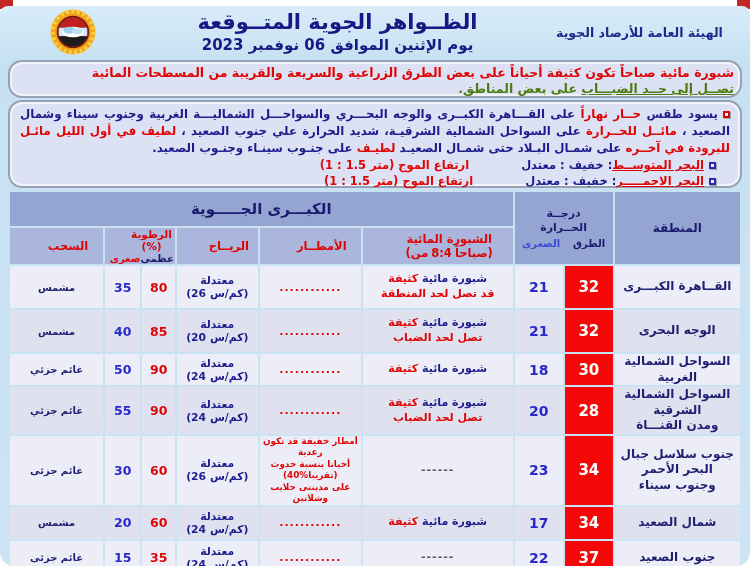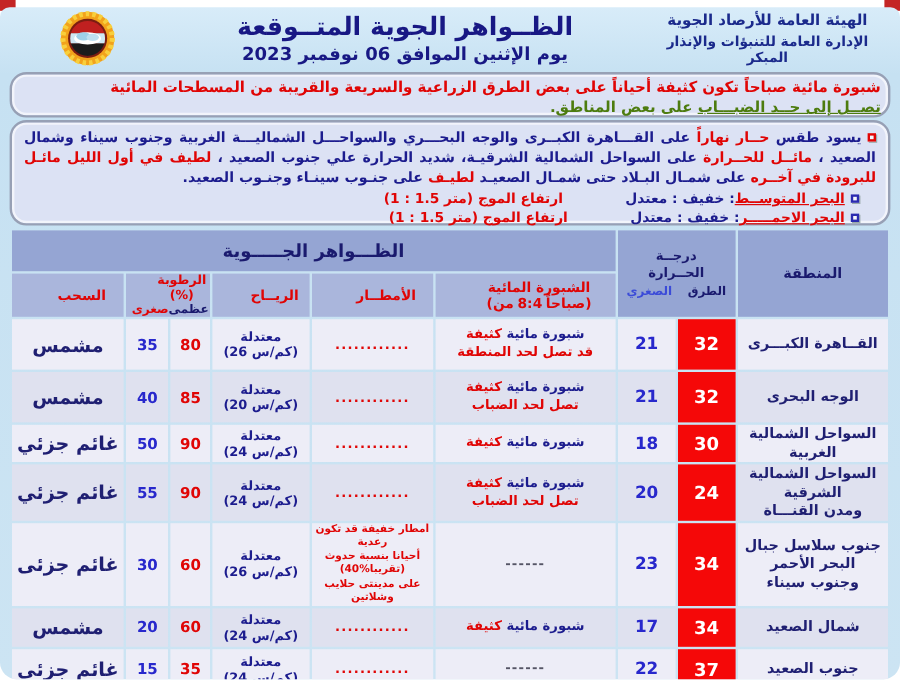--- a/index.html
+++ b/index.html
@@ -69,35 +69,34 @@
   td.tmin { color: #2828cc; font-size: 14px; }
   td.fog { font-size: 11px; line-height: 1.35; color: #1c1c8e; }
   td.fog .red { color: #e00505; }
   td.fog .dash { color: #555566; letter-spacing: 1px; }
   td.rain { color: #e00505; font-size: 11px; }
   td.rain .dots { letter-spacing: 1px; font-size: 11px; }
   td.rain .small { font-size: 8.8px; line-height: 1.3; }
   td.wind { color: #1c1c8e; font-size: 10.8px; }
   td.hmax { color: #e00505; font-size: 12.5px; }
   td.hmin { color: #2828cc; font-size: 12.5px; }
-  td.clouds { color: #1f1f72; font-size: 16px; }
+  td.clouds { color: #1f1f72; font-size: 10px; }
 </style>
 </head>
 <body>
 
 <div class="page">
   <div class="corner-mark left"></div>
   <div class="corner-mark right"></div>
 
   <div class="content">
 
     <div class="hdr">
       <div class="org">
         <div class="l1">الهيئة العامة للأرصاد الجوية</div>
-        <div class="l2">الإدارة العامة للتنبؤات والإنذار المبكر</div>
       </div>
       <div class="ttl">
         <div class="l1">الظــواهر الجوية المتــوقعة</div>
         <div class="l2">يوم الإثنين الموافق 06 نوفمبر 2023</div>
       </div>
       <div class="logo-wrap">
         <svg width="52" height="48" viewBox="0 0 60 56">
           <g transform="translate(30,28)">
             <circle r="26" fill="#f2a21b"></circle>
             <circle r="24" fill="none" stroke="#f8cf3c" stroke-width="5" stroke-dasharray="3.5 3"></circle>
@@ -157,21 +156,21 @@
         <tr style="height:34px">
           <th rowspan="2" class="th-main" style="font-size:12px">المنطقة</th>
           <th rowspan="2" colspan="2">
             <div class="th-temp">درجــة</div>
             <div class="th-temp">الحــرارة</div>
             <div class="th-minmax">
               <span class="lbl-max">الطرق</span>
               <span class="lbl-min">الصغري</span>
             </div>
           </th>
-          <th colspan="6" class="th-main">الظـــواهر الجـــــوية</th>
+          <th colspan="6" class="th-main">الكبـــرى الجـــــوية</th>
         </tr>
         <tr class="sub" style="height:32px">
           <th>
             <div class="th-sub">الشبورة المائية</div>
             <div class="th-sub tokens" id="fog-tokens">
                 <span>(من</span>
                 <span>8:4</span>
                 <span>صباحاً)</span>
               </div>
           </th>
@@ -233,21 +232,21 @@
             <td class="wind"><span>معتدلة </span><span class="ltr">(24 كم/س)</span></td>
             <td class="hmax">90</td>
             <td class="hmin">50</td>
             <td class="clouds">غائم جزئي</td>
           </tr>
           <tr class="alt-b" style="height: 42px;">
             <td class="region">
               <div>السواحل الشمالية الشرقية</div>
               <div>ومدن القنـــاة</div>
             </td>
-            <td class="tmax">24</td>
+            <td class="tmax">28</td>
             <td class="tmin">20</td>
             <td class="fog">
               <div><span>شبورة مائية </span><span class="red">كثيفة</span></div>
               <div class="red">تصل لحد الضباب</div>
             </td>
             <td class="rain"><span class="dots">............</span></td>
             <td class="wind"><span>معتدلة </span><span class="ltr">(24 كم/س)</span></td>
             <td class="hmax">90</td>
             <td class="hmin">55</td>
             <td class="clouds">غائم جزئي</td>

